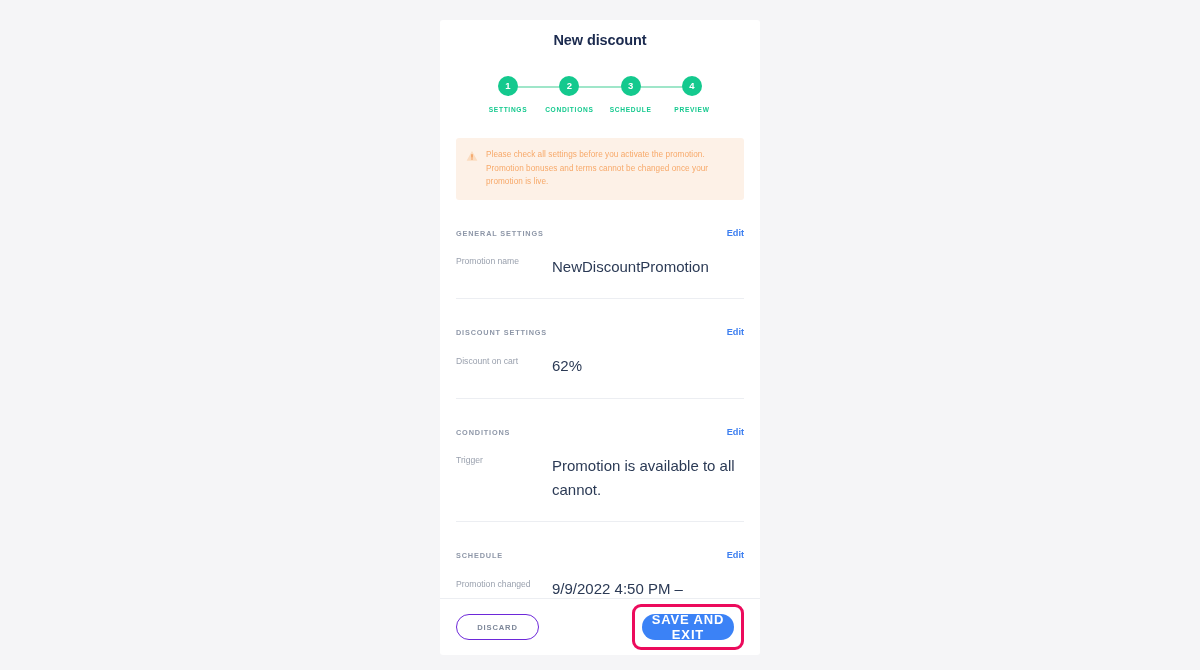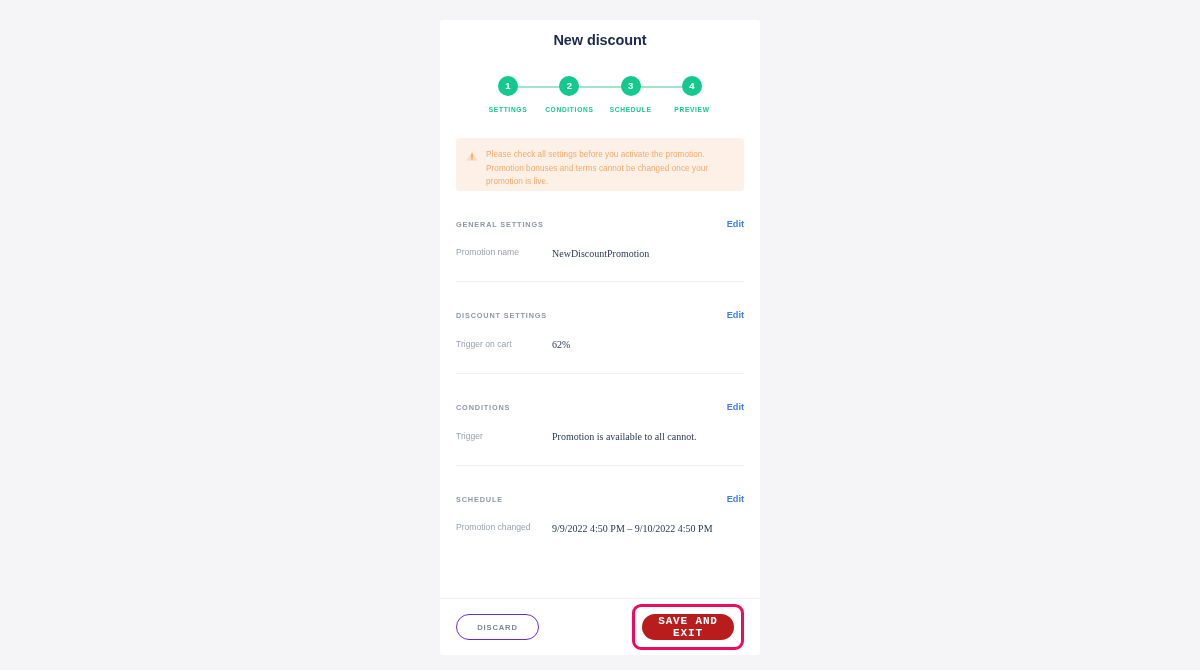--- a/index.html
+++ b/index.html
@@ -100,21 +100,21 @@
     font-weight: bold;
     color: #14c98e;
     white-space: nowrap;
   }
 
   
   .alert {
     margin-top: 16px;
     background: #fdf1e7;
     border-radius: 3px;
-    padding: 10px 12px 2px 10px;
+    padding: 10px 12px 11px 10px;
     display: flex;
     align-items: flex-start;
     gap: 8px;
   }
   .alert-icon {
     flex: 0 0 auto;
     width: 12px;
     height: 12px;
     margin-top: 2px;
     position: relative;
@@ -156,25 +156,24 @@
   }
   .row-label {
     flex: 0 0 96px;
     font-size: 8.6px;
     color: #9aa1ae;
     line-height: 1.5;
     padding-top: 0.5px;
   }
   .row-value {
     flex: 1 1 auto;
-    font-size: 10px;
+    font-size: 15px;
     color: #2b3a55;
     line-height: 1.58;
     white-space: pre-line;
-    font-family: Liberation Serif, serif;
   }
 
   .divider {
     margin-top: 20px;
     height: 1px;
     background: #eceef2;
   }
 
   
   .card-footer {
@@ -209,26 +208,26 @@
     padding: 7px;
     border: 3px solid #ec0b5c;
     border-radius: 9px;
     background: transparent;
   }
   .btn-save {
     width: 92px;
     height: 26px;
     border-radius: 13px;
     border: none;
-    background: #b91c1c;
+    background: #3b82f6;
     color: #ffffff;
-    font-size: 11px;
+    font-size: 13px;
     font-weight: bold;
     letter-spacing: 0.85px;
-    font-family: Liberation Mono, monospace;
+    font-family: Liberation Sans, sans-serif;
     cursor: pointer;
     display: flex;
     align-items: center;
     justify-content: center;
   }
 </style>
 </head>
 <body>
 
 <div class="page">
@@ -287,21 +286,21 @@
         </div>
         <div class="divider"></div>
       </div>
 
       <div class="section">
         <div class="section-head">
           <div class="section-title">DISCOUNT SETTINGS</div>
           <a class="edit-link">Edit</a>
         </div>
         <div class="row">
-          <div class="row-label">Trigger on cart</div>
+          <div class="row-label">Discount on cart</div>
           <div class="row-value">62%</div>
         </div>
         <div class="divider"></div>
       </div>
 
       <div class="section">
         <div class="section-head">
           <div class="section-title">CONDITIONS</div>
           <a class="edit-link">Edit</a>
         </div>

